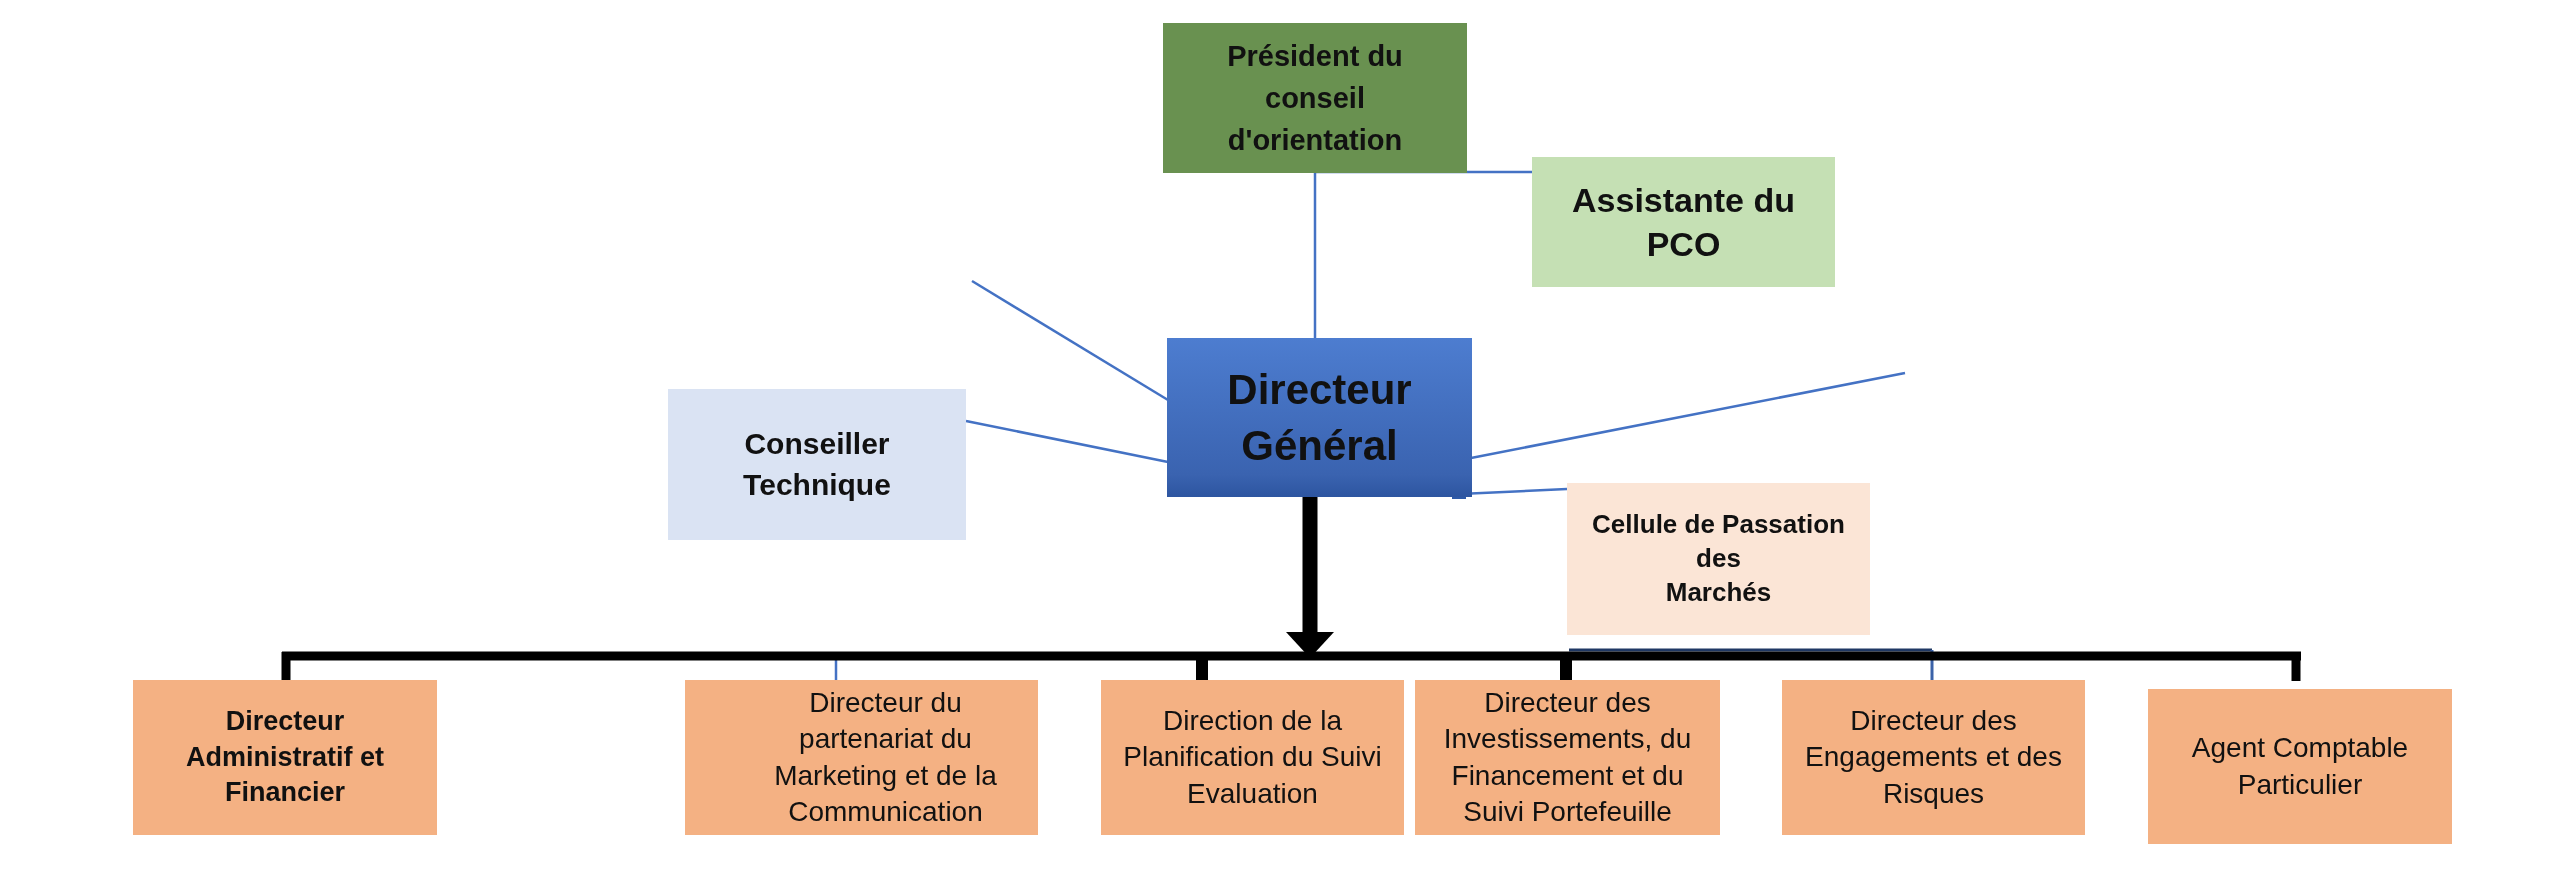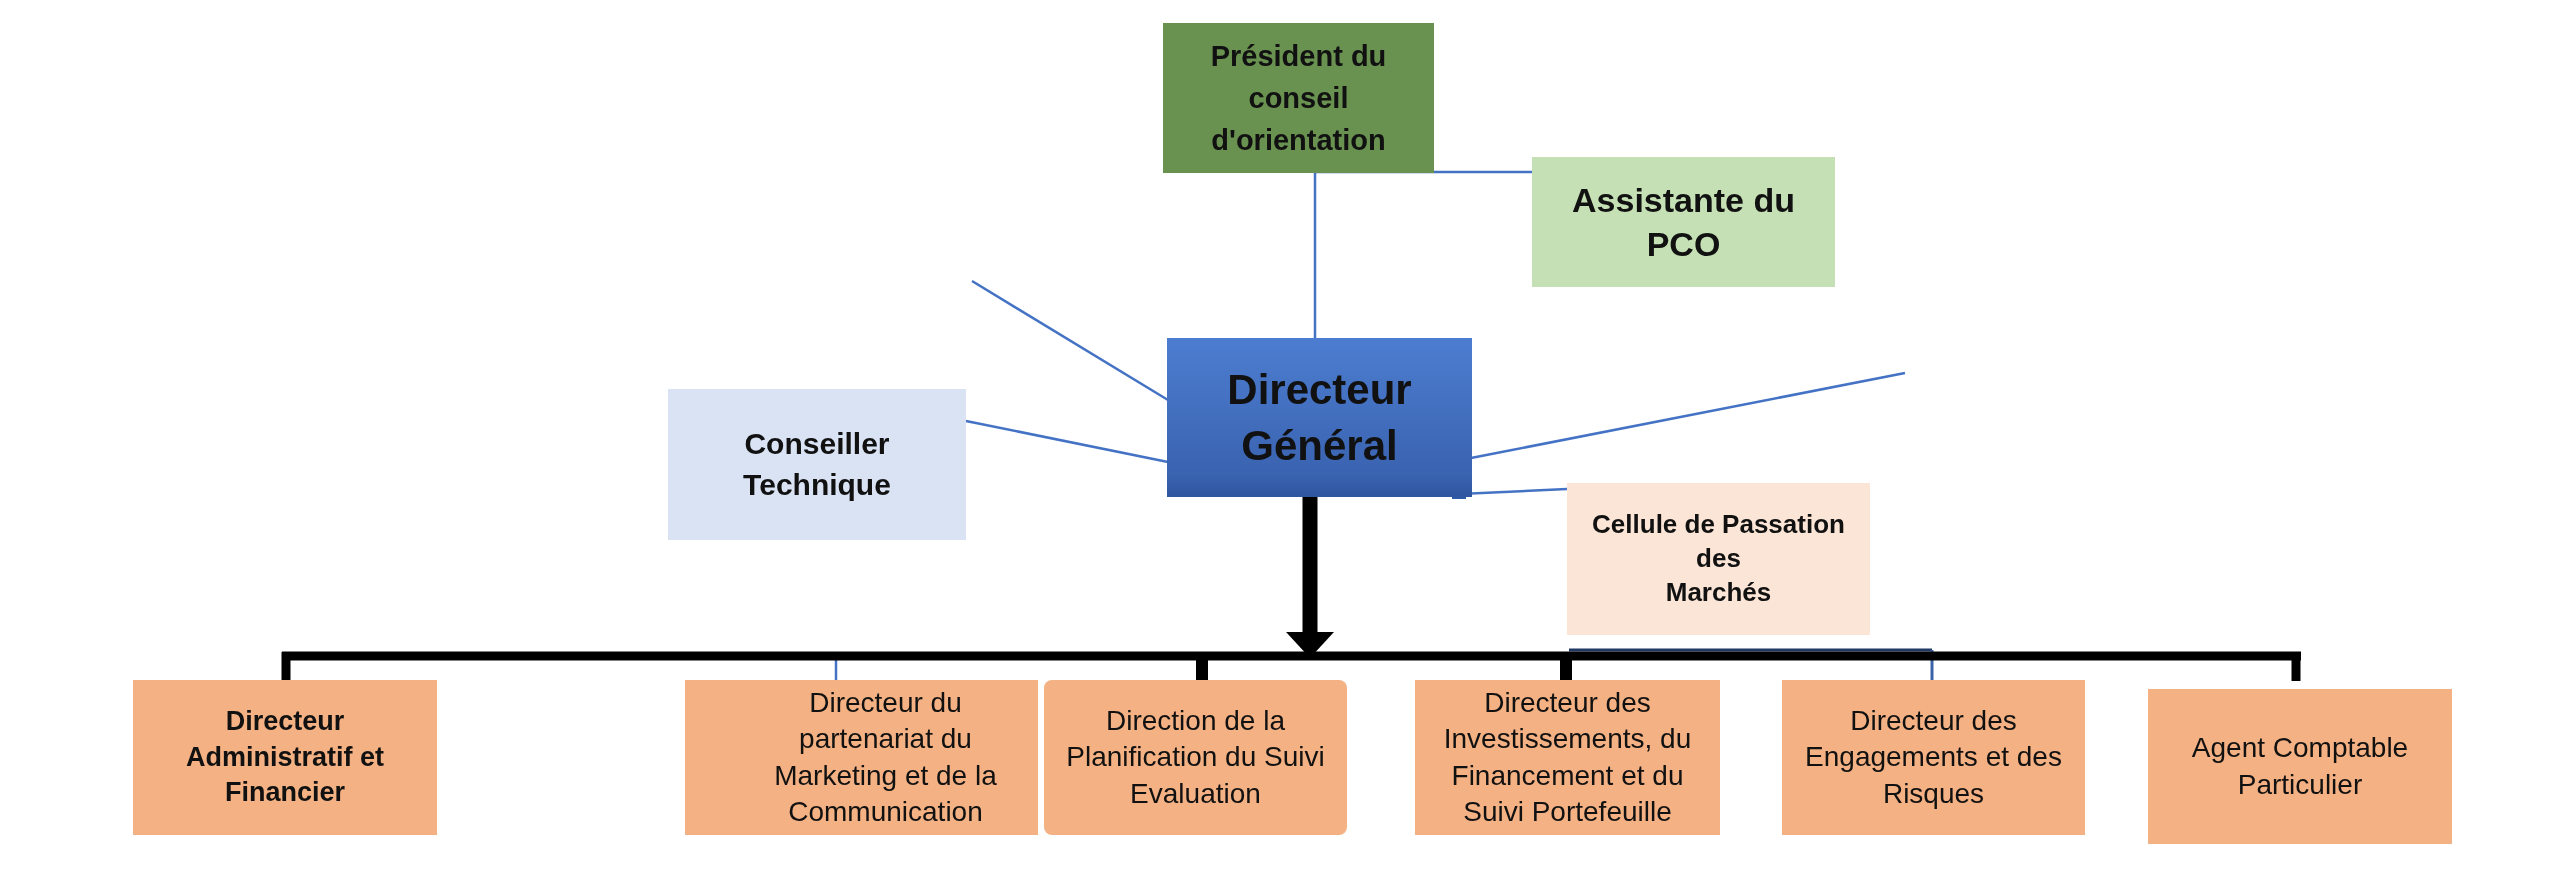--- a/index.html
+++ b/index.html
@@ -20,35 +20,35 @@
     position: absolute;
     display: flex;
     align-items: center;
     justify-content: center;
     text-align: center;
     color: #111111;
   }
   .node .label { white-space: pre-line; }
 
   
-  .n-president   { left:1163px; top:23px;  width:271px; height:150px; background: var(--president-fill); font-weight:700; font-size:29px; line-height:1.45; }
+  .n-president   { left:1163px; top:23px;  width:304px; height:150px; background: var(--president-fill); font-weight:700; font-size:29px; line-height:1.45; }
   .n-assist-dg   { left:670px;  top:188px; width:300px; height:149px; background: var(--peach-fill);     font-weight:700; font-size:30px; line-height:1.3; }
   .n-assist-pco  { left:1532px; top:157px; width:303px; height:130px; background: var(--pco-fill);       font-weight:700; font-size:34px; line-height:1.3; }
   .n-dg          { left:1167px; top:338px; width:305px; height:159px;
                    background: linear-gradient(180deg, var(--dg-fill-top) 0%, var(--dg-fill-mid) 86%, var(--dg-fill-bottom) 100%);
                    font-weight:700; font-size:42px; line-height:1.31; }
   .n-conseiller  { left:668px;  top:389px; width:298px; height:151px; background: var(--conseiller-fill); font-weight:700; font-size:30px; line-height:1.35; }
   .n-auditeur    { left:1905px; top:335px; width:303px; height:152px; background: var(--auditeur-fill);   font-weight:700; font-size:30px; line-height:1.3; }
   .n-cellule     { left:1567px; top:483px; width:303px; height:152px; background: var(--peach-fill);      font-weight:700; font-size:26px; line-height:1.3; }
 
   
   .n-dir { background: var(--direction-fill); font-size:28px; font-weight:400; line-height:1.3; top:680px; height:155px; }
   .n-dir1 { left:133px;  width:304px; font-weight:700; font-size:27px; line-height:1.33; }
   .n-dir2 { left:685px;  width:305px;padding-left:48px; }
-  .n-dir3 { left:1044px; width:303px;border-radius:8px; }
+  .n-dir3 { left:1101px; width:303px; }
   .n-dir4 { left:1415px; width:305px; }
   .n-dir5 { left:1782px; width:303px; }
   .n-dir6 { left:2148px; width:304px;margin-top:9px; }
 
   
   .line-blue  { stroke: var(--line-blue);  stroke-width: 2.5px; fill: none; }
   .line-navy  { stroke: var(--line-navy);  stroke-width: 3px;   fill: none; }
   .line-drop5 { stroke: var(--line-drop);  stroke-width: 3px;   fill: none; }
   .line-black { stroke: var(--line-black); fill: none; }
   .w9  { stroke-width: 9px; }

